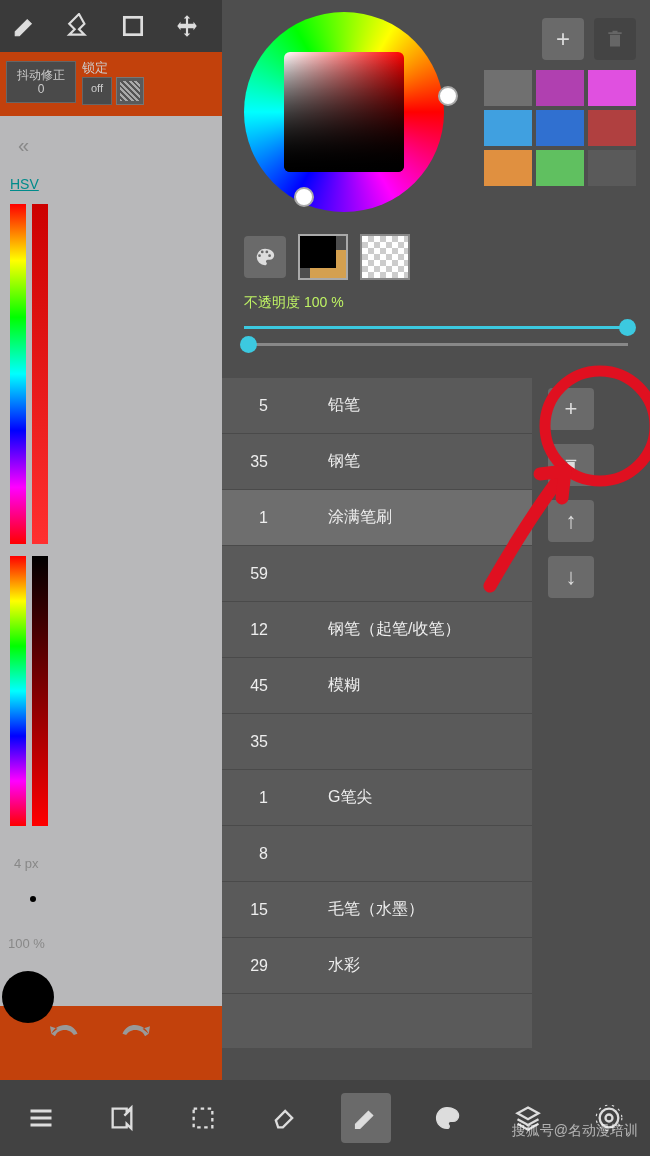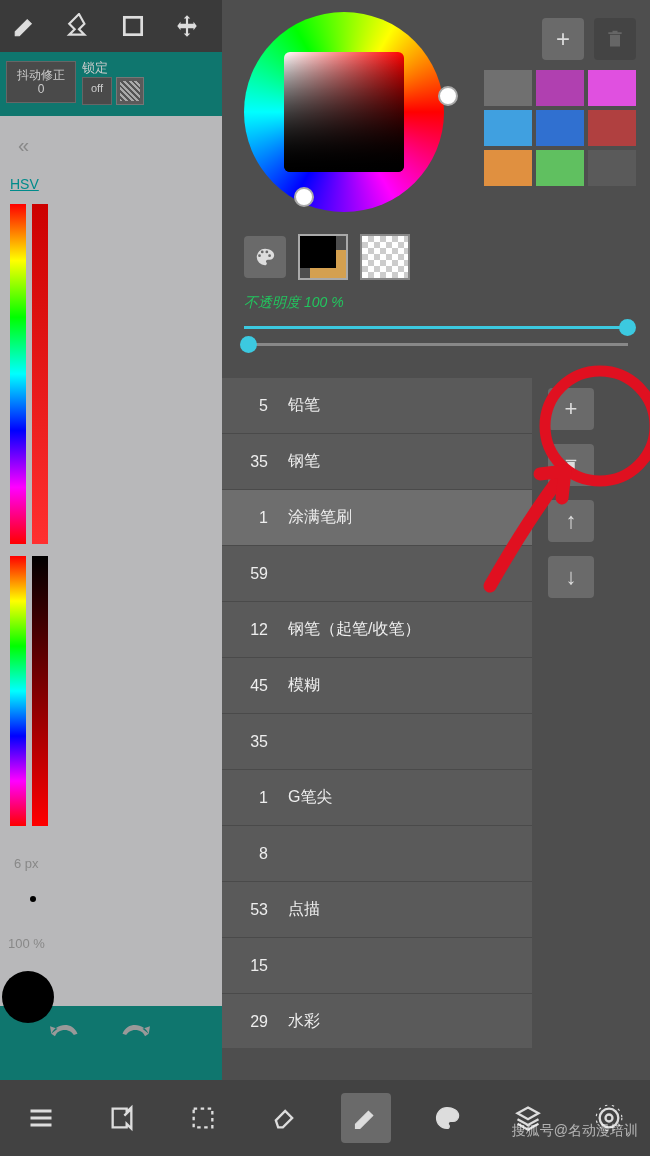--- a/index.html
+++ b/index.html
@@ -1,19 +1,19 @@
 <!DOCTYPE html>
 <html><head>
 <meta charset="utf-8">
 <style>
 * { box-sizing: border-box; margin: 0; padding: 0; }
 body { width: 650px; height: 1156px; background: #3a3a3a; font-family: sans-serif; color: #ccc; overflow: hidden; position: relative; }
 
 
-.left-panel { position: absolute; left: 0; top: 0; width: 222px; height: 1080px; background: #0f766e; }
+.left-panel { position: absolute; left: 0; top: 0; width: 222px; height: 1080px; background: #c2410c; }
 .top-toolbar { height: 52px; background: #3a3a3a; display: flex; align-items: center; padding: 0 8px; gap: 20px; }
 .tool-icon { width: 34px; height: 34px; display: flex; align-items: center; justify-content: center; color: #ddd; cursor: pointer; }
 .tool-icon svg { width: 26px; height: 26px; fill: #ddd; stroke: #ddd; }
 
 .second-row { height: 60px; display: flex; align-items: center; padding: 0 6px; gap: 6px; }
 .small-btn { background: #4a4a4a; border: 1px solid #666; padding: 6px 10px; font-size: 12px; color: #ccc; text-align: center; line-height: 1.2; cursor: pointer; }
 .lock-section { display: flex; flex-direction: column; }
 .lock-label { font-size: 13px; color: #ccc; }
 .lock-row { display: flex; gap: 4px; }
 .off-btn { background: #4a4a4a; border: 1px solid #666; padding: 4px 8px; font-size: 11px; color: #ccc; cursor: pointer; }
@@ -62,34 +62,34 @@
 .swatch { width: 48px; height: 36px; cursor: pointer; }
 
 .preview-row { display: flex; gap: 12px; padding: 4px 22px; align-items: center; }
 .palette-btn { width: 42px; height: 42px; background: #6a6a6a; border-radius: 4px; display: flex; align-items: center; justify-content: center; cursor: pointer; }
 .color-preview { width: 50px; height: 46px; border: 2px solid #aaa; position: relative; cursor: pointer; }
 .color-preview .cp1 { position: absolute; top: 0; left: 0; width: 36px; height: 32px; background: #000; }
 .color-preview .cp2 { position: absolute; bottom: 0; right: 0; width: 36px; height: 28px; background: #d4a050; }
 .checker { width: 50px; height: 46px; background: repeating-conic-gradient(#ccc 0 25%, #fff 0 50%) 0 0/12px 12px; border: 2px solid #888; cursor: pointer; }
 
 .slider-section { padding: 10px 22px; }
-.slider-label { font-size: 14px; color: #22c55e; margin-bottom: 6px; font-style: italic; }
+.slider-label { font-size: 14px; color: #bef264; margin-bottom: 6px; }
 .slider { position: relative; height: 3px; background: #3cc9e0; margin: 14px 0; }
 .slider.gray { background: #888; }
 .slider-thumb { position: absolute; top: -7px; width: 17px; height: 17px; background: #3cc9e0; border-radius: 50%; cursor: pointer; }
 .slider .fill { position: absolute; height: 3px; background: #3cc9e0; top: 0; left: 0; }
 
 .brush-list-wrap { position: relative; margin-top: 8px; display: flex; }
 .brush-list { width: 310px; height: 670px; overflow-y: auto; background: #5a5a5a; }
 .brush-list::-webkit-scrollbar { width: 6px; }
 .brush-list::-webkit-scrollbar-thumb { background: #888; }
 .brush-item { height: 56px; display: flex; align-items: center; padding: 0 16px; gap: 20px; font-size: 16px; color: #eee; border-bottom: 1px solid #4a4a4a; cursor: pointer; }
 .brush-item.active { background: #6e6e6e; }
 .brush-size { width: 30px; text-align: right; }
-.brush-name { flex: 1; }
+.brush-name { flex: 1; margin-left: 40px; }
 
 .side-btns { width: 70px; padding: 10px 8px; display: flex; flex-direction: column; gap: 14px; align-items: flex-end; }
 .side-btn { width: 46px; height: 42px; background: #6a6a6a; border-radius: 4px; display: flex; align-items: center; justify-content: center; color: #ddd; font-size: 22px; cursor: pointer; }
 .side-btn svg { width: 18px; height: 18px; fill: #ddd; }
 
 
 .bottom-nav { position: absolute; bottom: 0; left: 0; width: 650px; height: 76px; background: #424242; display: flex; align-items: center; justify-content: space-around; }
 .nav-item { width: 50px; height: 50px; display: flex; align-items: center; justify-content: center; cursor: pointer; }
 .nav-item.active { background: #6a6a6a; border-radius: 4px; }
 .nav-item svg { width: 28px; height: 28px; fill: #ddd; stroke: #ddd; }
@@ -145,21 +145,21 @@
     <div class="collapse-arrow">«</div>
     <div class="hsv-label">HSV</div>
     <div class="color-bars">
       <div class="bar hue"></div>
       <div class="bar red"></div>
     </div>
     <div class="color-bars2">
       <div class="bar2 spectrum"></div>
       <div class="bar2 grad"></div>
     </div>
-    <div class="px-label">6 px</div>
+    <div class="px-label">4 px</div>
     <div class="dot-preview"></div>
     <div class="opacity-label">100 %</div>
     <div class="color-circle"></div>
   </div>
   <div class="bottom-arrows">
     <div><svg viewBox="0 0 24 12">
           <path d="M12 2C7 2 3 5 1 9l3 2c1-3 4-5 8-5 3 0 6 2 7 4l3-1C20 4 16 2 12 2z M1 9l-1-6 6 2z"></path>
         </svg></div>
     <div><svg viewBox="0 0 24 12">
           <path d="M12 2c5 0 9 3 11 7l-3 2c-1-3-4-5-8-5-3 0-6 2-7 4l-3-1C4 4 8 2 12 2z M23 9l1-6-6 2z"></path>
@@ -250,25 +250,22 @@
           <span class="brush-size">35</span>
         </div>
         <div class="brush-item">
           <span class="brush-size">1</span>
           <span class="brush-name">G笔尖</span>
         </div>
         <div class="brush-item">
           <span class="brush-size">8</span>
         </div>
         <div class="brush-item">
-          <span class="brush-size">53</span>
-          <span class="brush-name">点描</span>
-        </div>
-        <div class="brush-item">
           <span class="brush-size">15</span>
+          <span class="brush-name">毛笔（水墨）</span>
         </div>
         <div class="brush-item">
           <span class="brush-size">29</span>
           <span class="brush-name">水彩</span>
         </div>
       </div>
     <div class="side-btns">
       <div class="side-btn">+</div>
       <div class="side-btn">
           <svg viewBox="0 0 24 24">

